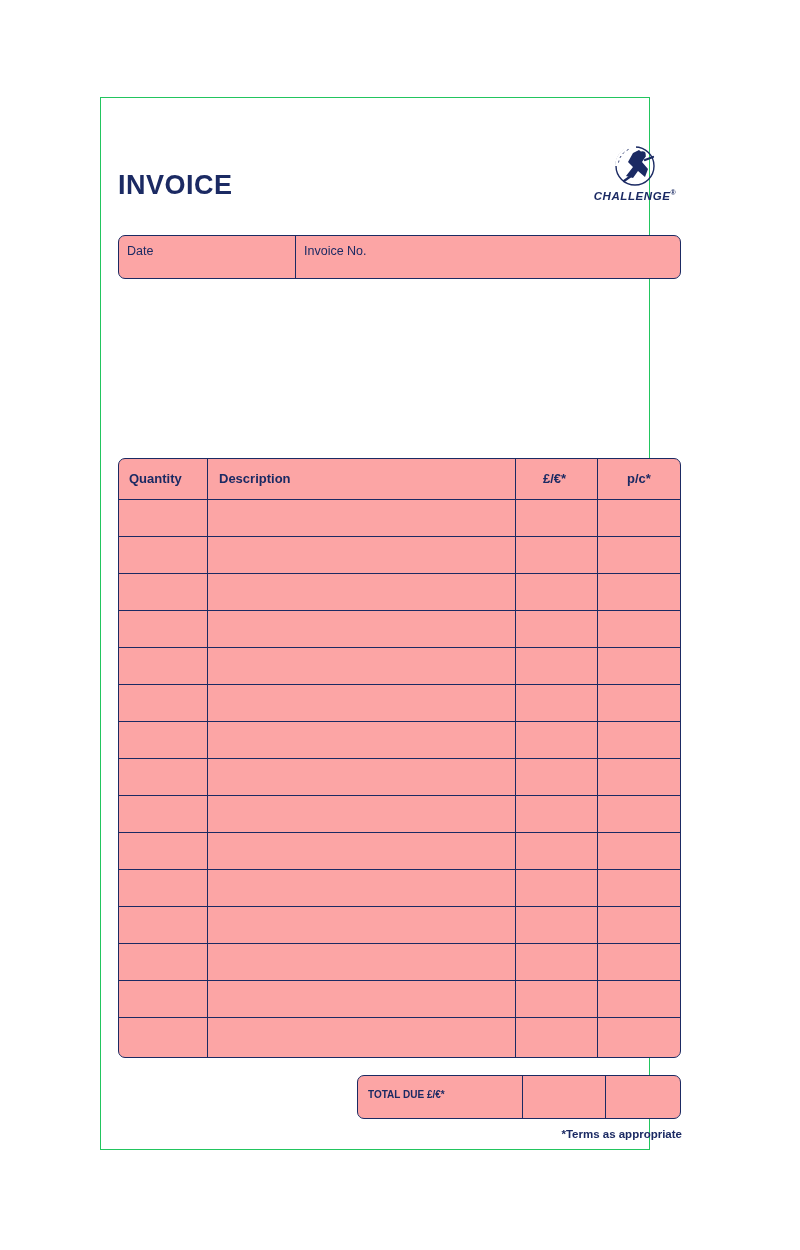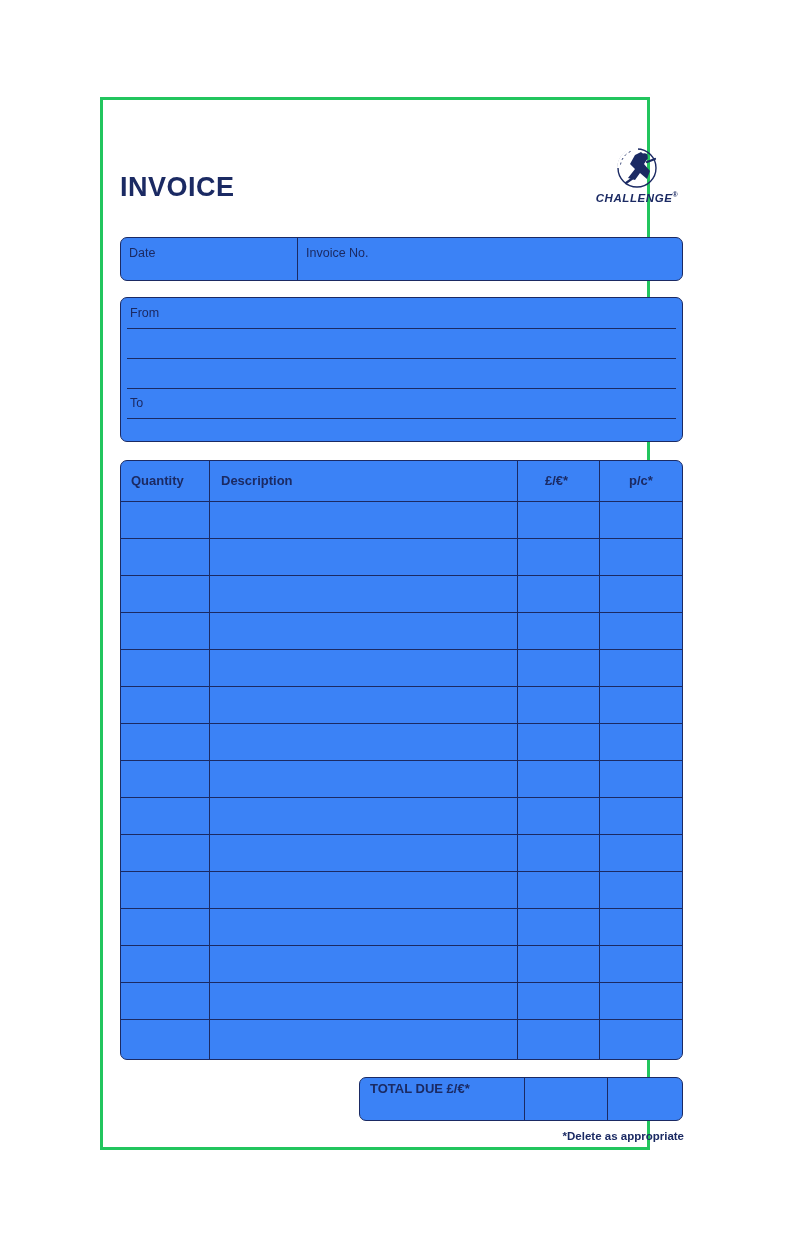--- a/index.html
+++ b/index.html
@@ -15,21 +15,21 @@
     overflow: hidden;
   }
 
   .page {
     position: absolute;
     left: 100px;
     top: 97px;
     width: 550px;
     height: 1053px;
     background: #ffffff;
-    border: 3px solid #22c55e;
+    border: 1px solid #22c55e;
     box-sizing: border-box;
   }
 
   .sheet {
     position: absolute;
     left: 16px;
     top: 22px;
     width: 566px;
     height: 1010px;
   }
@@ -74,21 +74,21 @@
     vertical-align: super;
     font-style: normal;
     font-weight: bold;
   }
 
   
   .bluebox {
     border: 1.6px solid #1b2a63;
     border-radius: 7px;
     box-sizing: border-box;
-    background: #3b82f6;
+    background: #fca5a5;
   }
   .lbl {
     font-size: 12.5px;
     color: #1b2a63;
   }
 
   
   .top-row {
     position: absolute;
     left: 1px;
@@ -182,22 +182,22 @@
     display: flex;
   }
   .total .t-label {
     width: 164px;
     position: relative;
     box-sizing: border-box;
   }
   .total .t-label span {
     position: absolute;
     left: 10px;
-    top: 3px;
-    font-size: 13px;
+    top: 13px;
+    font-size: 10px;
     font-weight: bold;
     color: #1b2a63;
   }
   .total .t-c1 {
     width: 82px;
     border-left: 1.2px solid #1b2a63;
   }
   .total .t-c2 {
     flex: 1;
     border-left: 1.2px solid #1b2a63;
@@ -237,28 +237,20 @@
 
     <div class="top-row bluebox">
       <div class="top-cell c1">
         <span class="lbl">Date</span>
       </div>
       <div class="top-cell c3">
         <span class="lbl">Invoice No.</span>
       </div>
     </div>
 
-    <div class="fromto bluebox">
-      <span class="lbl lbl-from">From</span>
-      <div class="row-line" style="top:30px;"></div>
-      <div class="row-line" style="top:60px;"></div>
-      <div class="row-line" style="top:90px;"></div>
-      <span class="lbl lbl-to">To</span>
-      <div class="row-line" style="top:120px;"></div>
-    </div>
 
     <div class="items bluebox">
       <div class="items-grid">
 
         <div class="vline" style="left:88px;"></div>
         <div class="vline" style="left:396px;"></div>
         <div class="vline" style="left:478px;"></div>
 
         <div class="hline" style="top:40px;"></div>
 
@@ -285,16 +277,16 @@
     </div>
 
     <div class="total bluebox">
       <div class="t-label">
         <span>TOTAL DUE £/€*</span>
       </div>
       <div class="t-c1"></div>
       <div class="t-c2"></div>
     </div>
 
-    <div class="footnote">*Delete as appropriate</div>
+    <div class="footnote">*Terms as appropriate</div>
 
   </div>
 </div>
 
 </body></html>

